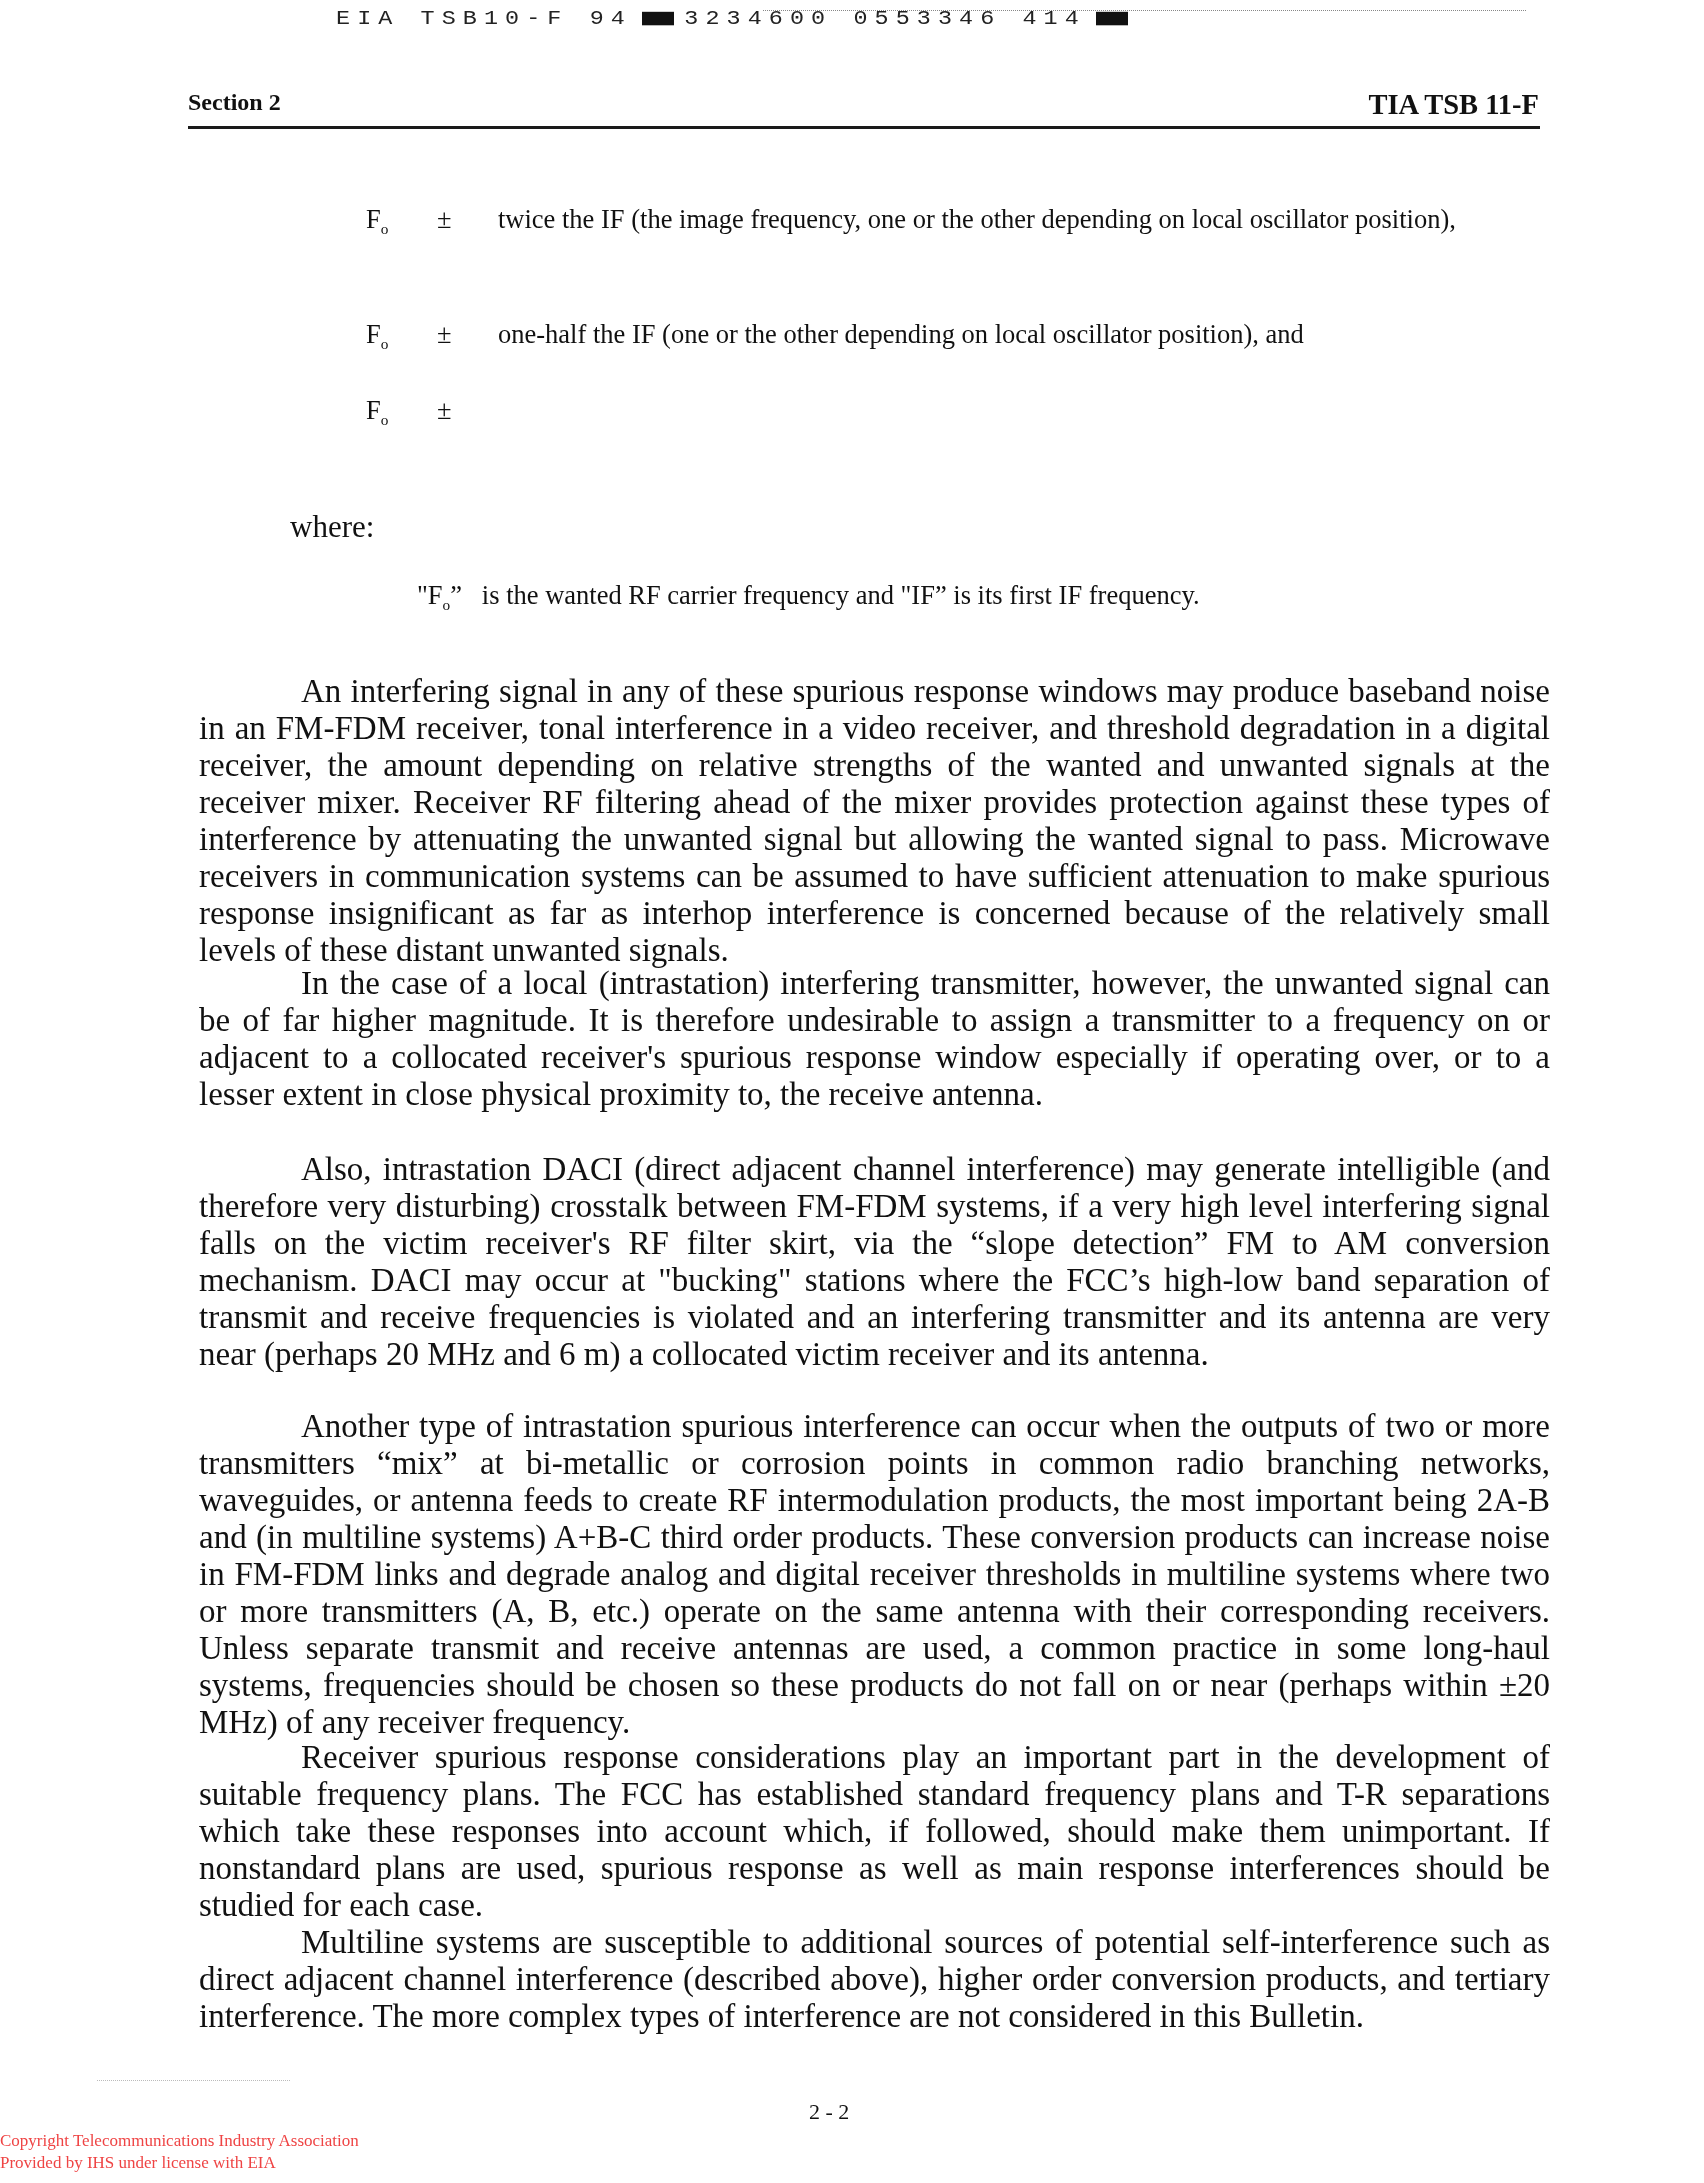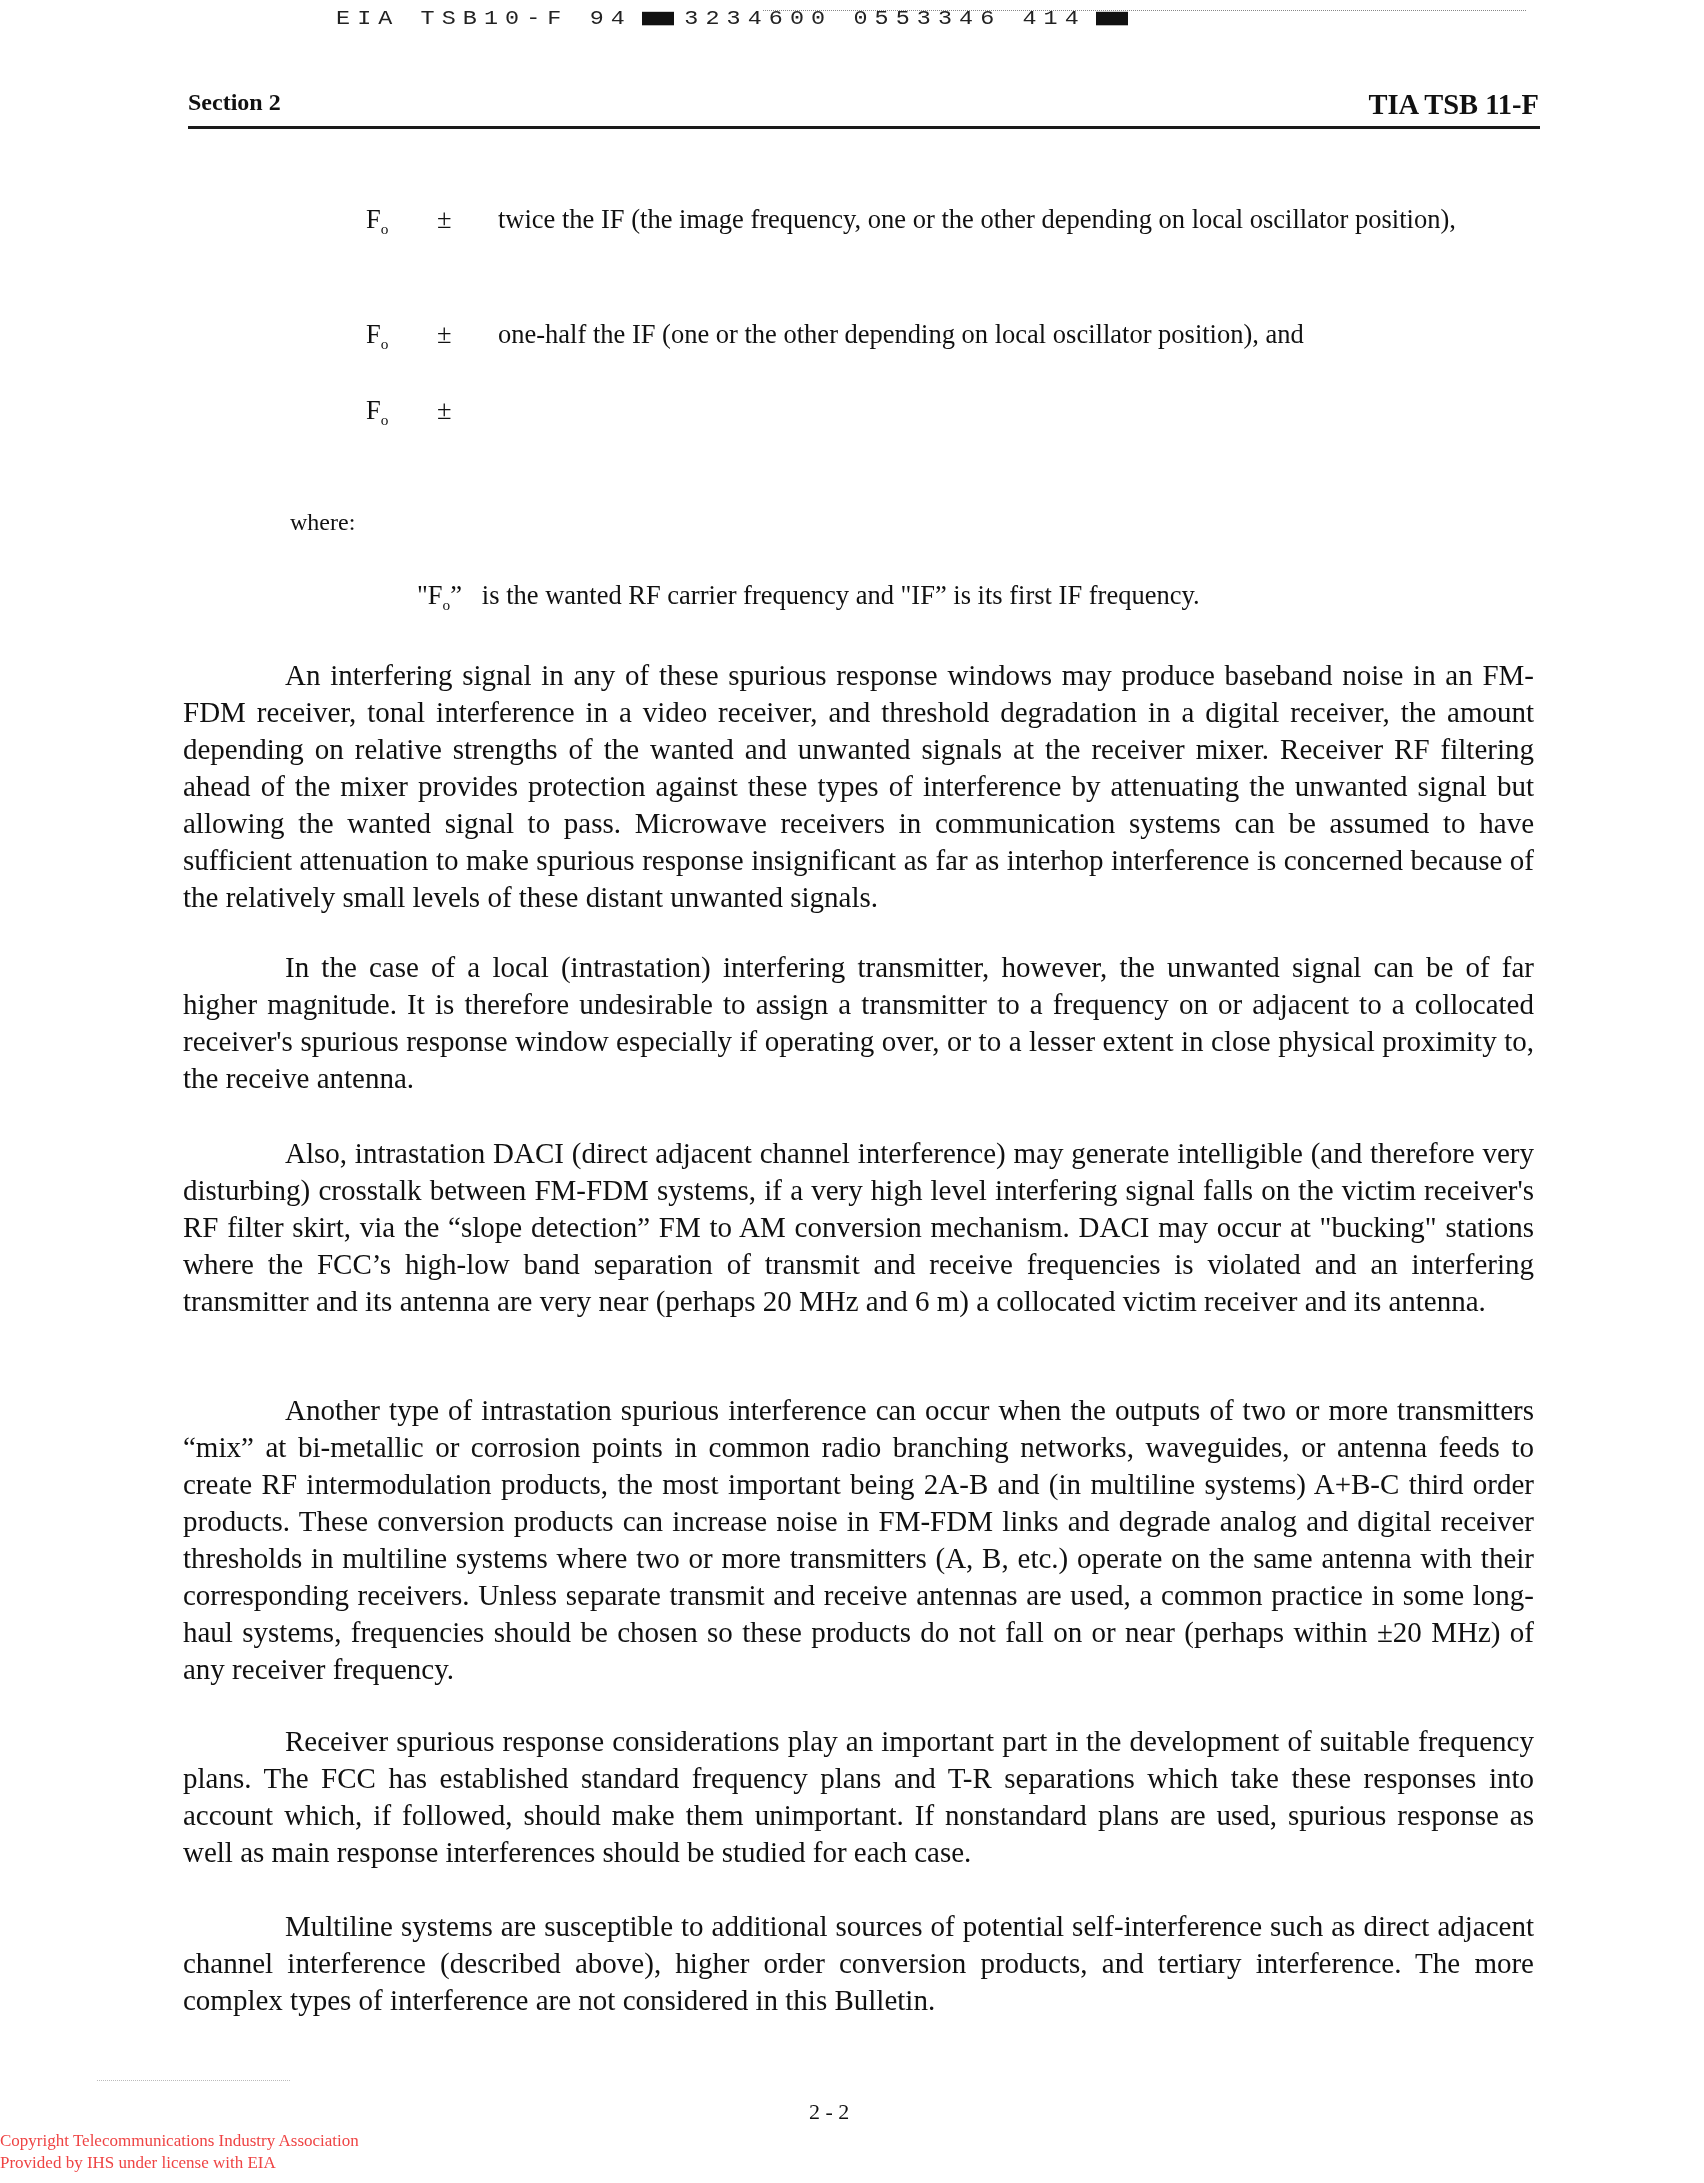--- a/index.html
+++ b/index.html
@@ -32,27 +32,27 @@
     background: #1a1a1a;
   }
   .formula {
     position: absolute; left: 366px; width: 1171px;
     font-size: 26.5px; line-height: 37px;
   }
   .formula .sym { position: absolute; left: 0; top: 0; }
   .formula .sym sub { font-size: 15.3px; }
   .formula .pm { position: absolute; left: 71px; top: 0; }
   .formula .txt { margin-left: 132px; display: block; }
-  .where { position: absolute; left: 290px; top: 509px; font-size: 24px; text-align: right; }
+  .where { position: absolute; left: 290px; top: 509px; font-size: 31px; text-align: right; }
   .defn { position: absolute; left: 417px; top: 580px; font-size: 26.5px; white-space: nowrap; }
   .defn sub { font-size: 15.3px; }
   .para {
     position: absolute; left: 183px; width: 1351px;
-    font-size: 29px; line-height: 37px; text-align: justify;
-    text-indent: 102px; margin: 0; font-family: Liberation Serif, serif;
+    font-size: 33px; line-height: 37px; text-align: justify;
+    text-indent: 102px; margin: 16px; font-family: Liberation Serif, serif;
   }
   .page-num { position: absolute; left: 809px; top: 2099px; font-size: 22px; }
   .faint { position: absolute; left: 97px; top: 2080px; width: 193px; height: 0; border-top: 1.5px dotted #bbb; }
   .copyright {
     position: absolute; left: 0; top: 2130px;
     font-family: Liberation Serif, serif;
     font-size: 17px; line-height: 22.4px; color: #ef4444;
   }
 </style>
 </head>

